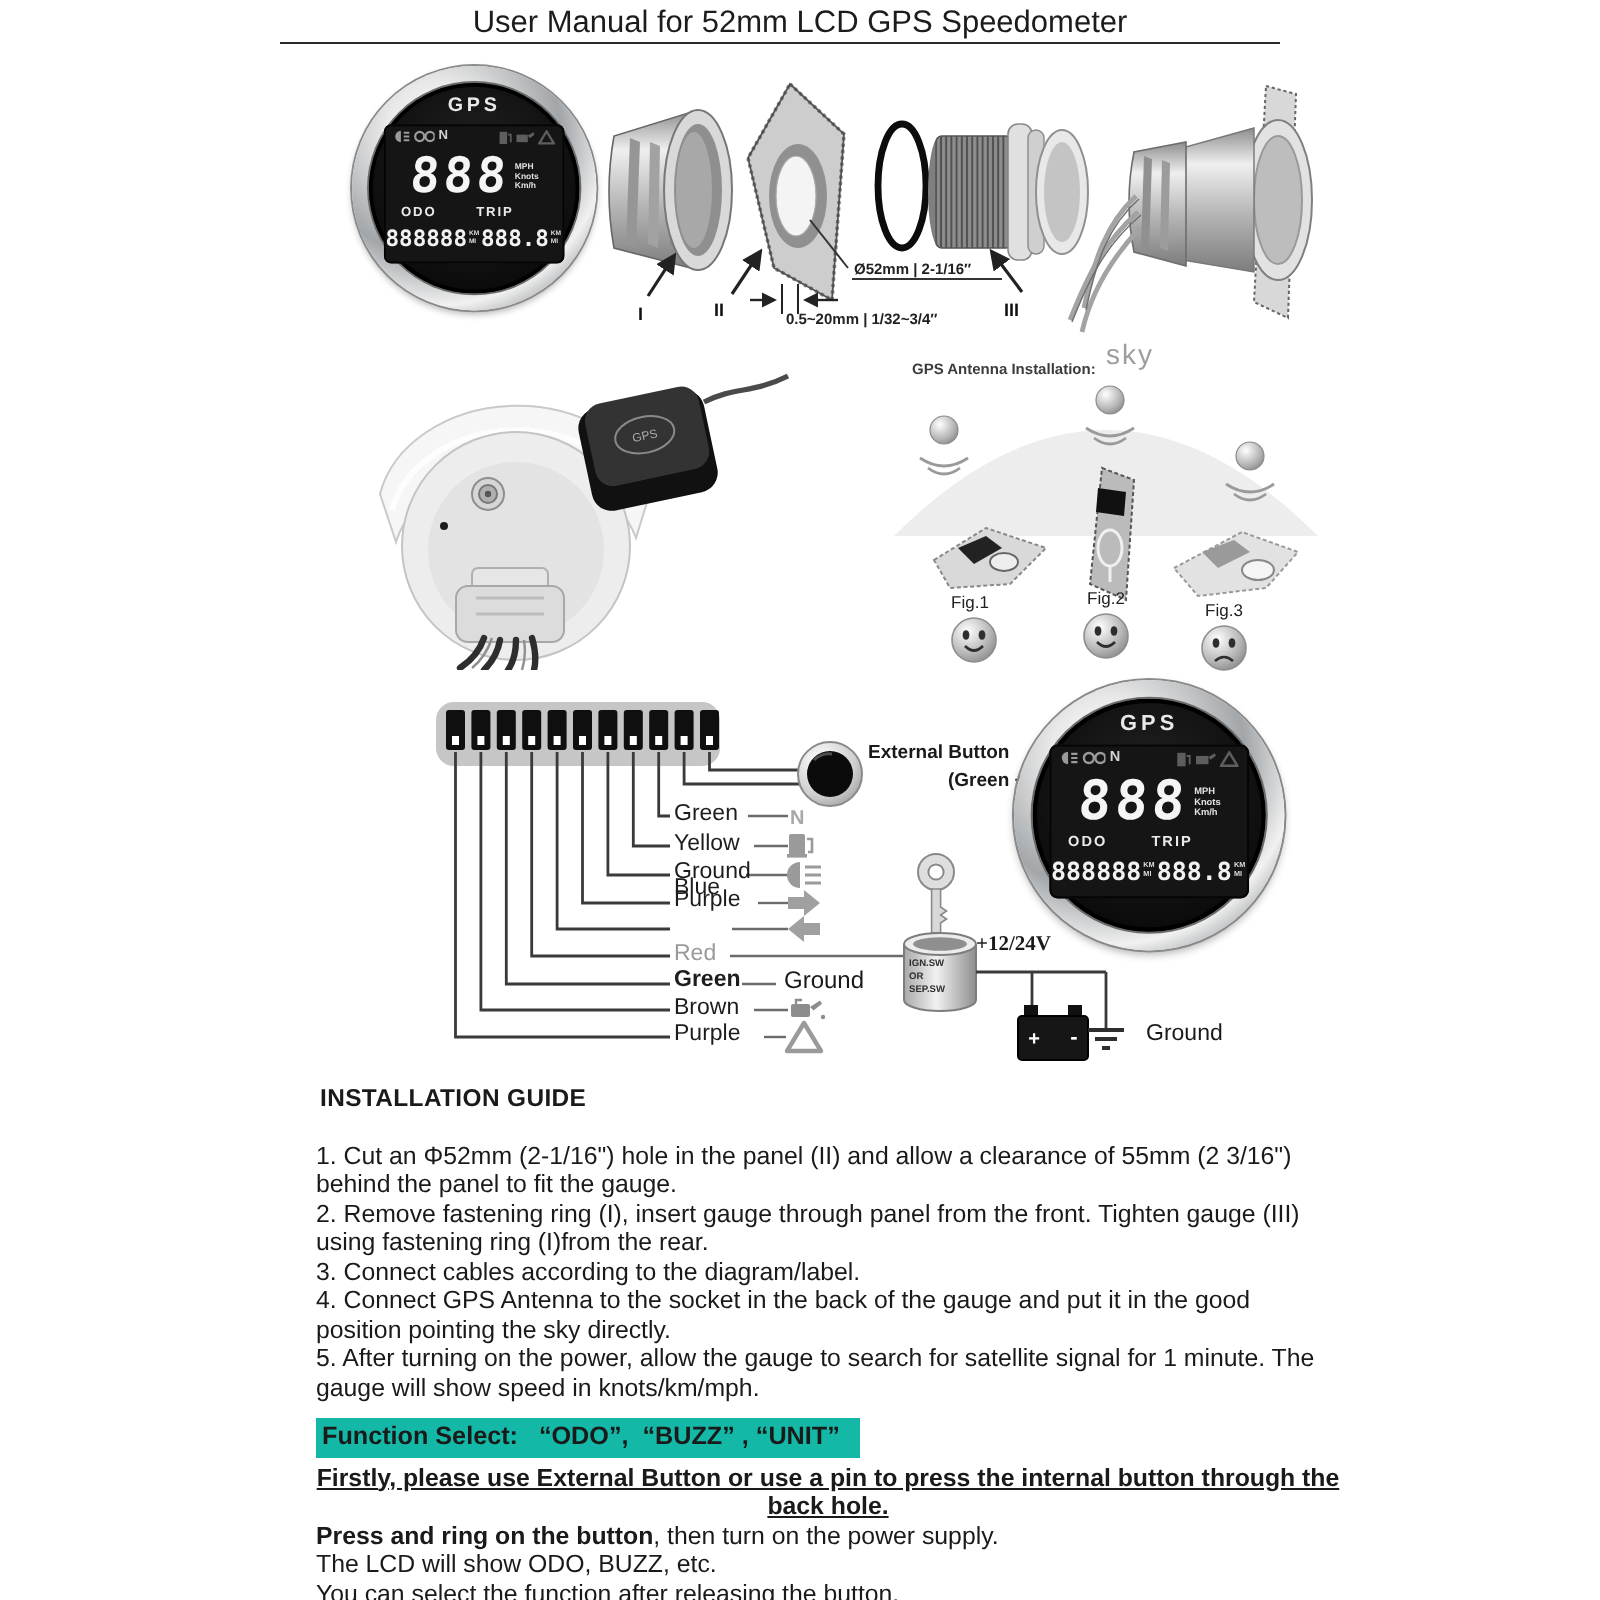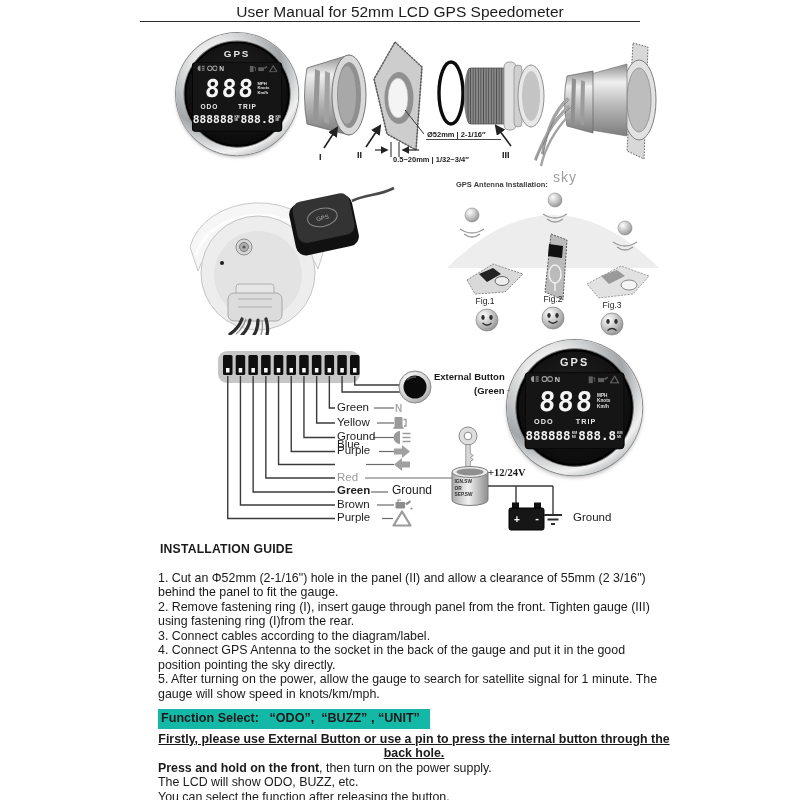--- a/index.html
+++ b/index.html
@@ -506,18 +506,18 @@
 
   <div class="abs" id="textblock">
     <h3>INSTALLATION GUIDE</h3>
     <p>1. Cut an Φ52mm (2-1/16") hole in the panel (II) and allow a clearance of 55mm (2 3/16") behind the panel to fit the gauge.</p>
     <p>2. Remove fastening ring (I), insert gauge through panel from the front. Tighten gauge (III) using fastening ring (I)from the rear.</p>
     <p>3. Connect cables according to the diagram/label.</p>
     <p>4. Connect GPS Antenna to the socket in the back of the gauge and put it in the good position pointing the sky directly.</p>
     <p>5. After turning on the power, allow the gauge to search for satellite signal for 1 minute. The gauge will show speed in knots/km/mph.</p>
     <div id="fsel">Function Select:   “ODO”,  “BUZZ” , “UNIT”</div>
     <p id="firstly">Firstly, please use External Button or use a pin to press the internal button through the back hole.</p>
-    <p><span class="b">Press and hold on the front</span><span>, then turn on the power supply.</span></p>
+    <p><span class="b">Press and ring on the button</span><span>, then turn on the power supply.</span></p>
     <p>The LCD will show ODO, BUZZ, etc.</p>
     <p>You can select the function after releasing the button.</p>
   </div>
 
 </div>
 
 </body></html>

